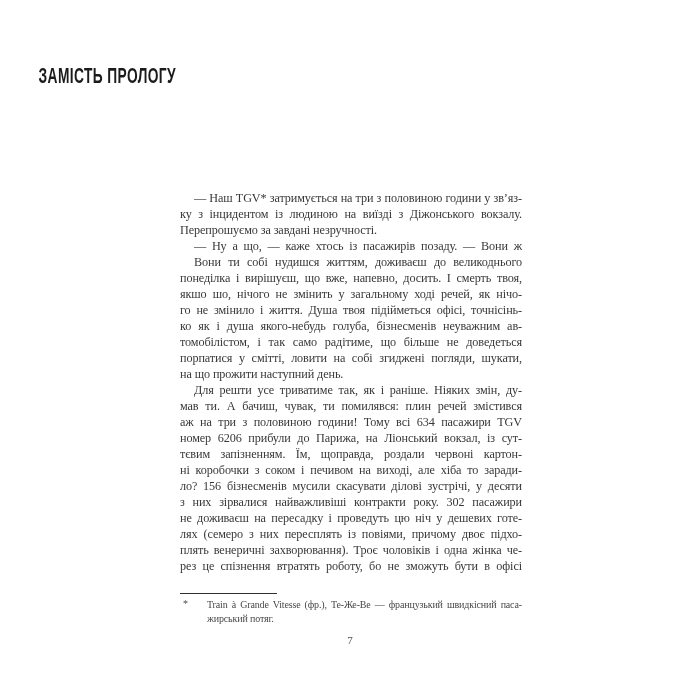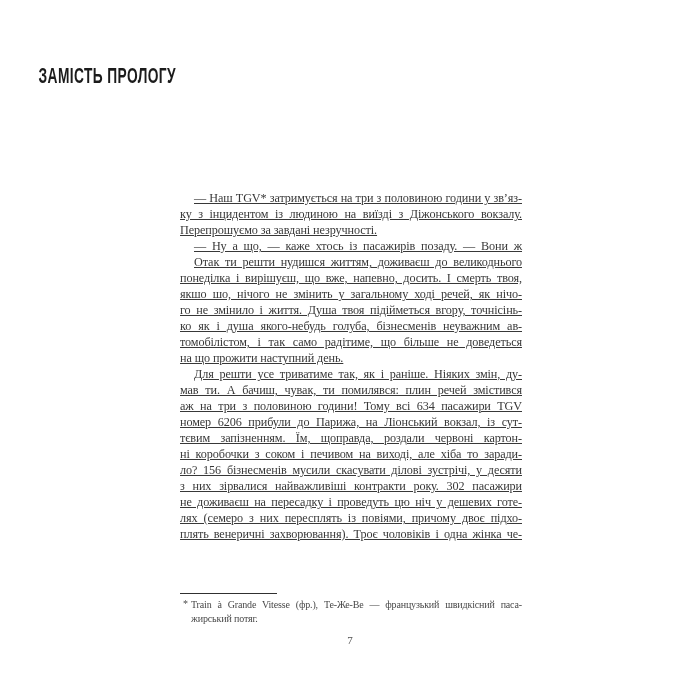--- a/index.html
+++ b/index.html
@@ -29,21 +29,20 @@
     letter-spacing: 0.6px;
     white-space: nowrap;
     color: #1b1b1b;
   }
   .textblock {
     position: absolute;
     left: 180px; top: 190px; width: 342px;
     color: #383838;
     font-size: 12.2px;
     letter-spacing: -0.1px;
-    text-decoration: underline;
   }
   .bline {
     line-height: 16px;
     height: 16px;
     text-align: justify;
     text-align-last: justify;
     white-space: normal;
   }
   .bline.lastline {
     text-align: center;
@@ -65,21 +64,21 @@
     font-size: 10px;
     letter-spacing: -0.15px;
   }
   .footnote .fn-marker {
     position: absolute;
     left: 3px; top: 0;
     font-size: 10px;
     color: #484848;
   }
   .fn-line {
-    margin-left: 11px;
+    margin-left: 27px;
     line-height: 13.5px;
     text-align: justify;
     text-align-last: justify;
   }
   .fn-line.lastline {
     text-align: right;
     text-align-last: left;
   }
   .page-number {
     position: absolute;
@@ -96,38 +95,40 @@
 
   <div class="chapter-title">
     <span class="condense">ЗАМІСТЬ ПРОЛОГУ</span>
   </div>
 
   <div class="textblock" id="body-text">
       <div class="bline firstline">— Наш TGV* затримується на три з половиною години у зв’яз-</div>
       <div class="bline">ку з інцидентом із людиною на виїзді з Діжонського вокзалу.</div>
       <div class="bline lastline">Перепрошуємо за завдані незручності.</div>
       <div class="bline firstline">— Ну а що, — каже хтось із пасажирів позаду. — Вони ж</div>
-      <div class="bline firstline">Отак ти решти нудишся життям, доживаєш до великоднього</div>
+      <div class="bline firstline">Вони ти собі нудишся життям, доживаєш до великоднього</div>
       <div class="bline">понеділка і вирішуєш, що вже, напевно, досить. І смерть твоя,</div>
       <div class="bline">якшо шо, нічого не змінить у загальному ході речей, як нічо-</div>
-      <div class="bline">го не змінило і життя. Душа твоя підійметься вгору, точнісінь-</div>
+      <div class="bline">го не змінило і життя. Душа твоя підійметься офісі, точнісінь-</div>
       <div class="bline">ко як і душа якого-небудь голуба, бізнесменів неуважним ав-</div>
       <div class="bline">томобілістом, і так само радітиме, що більше не доведеться</div>
+      <div class="bline">порпатися у смітті, ловити на собі згиджені погляди, шукати,</div>
       <div class="bline lastline">на що прожити наступний день.</div>
       <div class="bline firstline">Для решти усе триватиме так, як і раніше. Ніяких змін, ду-</div>
       <div class="bline">мав ти. А бачиш, чувак, ти помилявся: плин речей змістився</div>
       <div class="bline">аж на три з половиною години! Тому всі 634 пасажири TGV</div>
       <div class="bline">номер 6206 прибули до Парижа, на Ліонський вокзал, із сут-</div>
       <div class="bline">тєвим запізненням. Їм, щоправда, роздали червоні картон-</div>
       <div class="bline">ні коробочки з соком і печивом на виході, але хіба то заради-</div>
       <div class="bline">ло? 156 бізнесменів мусили скасувати ділові зустрічі, у десяти</div>
       <div class="bline">з них зірвалися найважливіші контракти року. 302 пасажири</div>
       <div class="bline">не доживаєш на пересадку і проведуть цю ніч у дешевих готе-</div>
       <div class="bline">лях (семеро з них пересплять із повіями, причому двоє підхо-</div>
       <div class="bline">плять венеричні захворювання). Троє чоловіків і одна жінка че-</div>
+      <div class="bline">рез це спізнення втратять роботу, бо не зможуть бути в офісі</div>
     </div>
 
   <div class="fn-rule"></div>
 
   <div class="footnote" id="footnote-block">
     <span class="fn-marker">*</span>
   <div class="fn-line">Train à Grande Vitesse (фр.), Те-Же-Ве — французький швидкісний паса-</div>
       <div class="fn-line lastline">жирський потяг.</div>
     </div>
 

